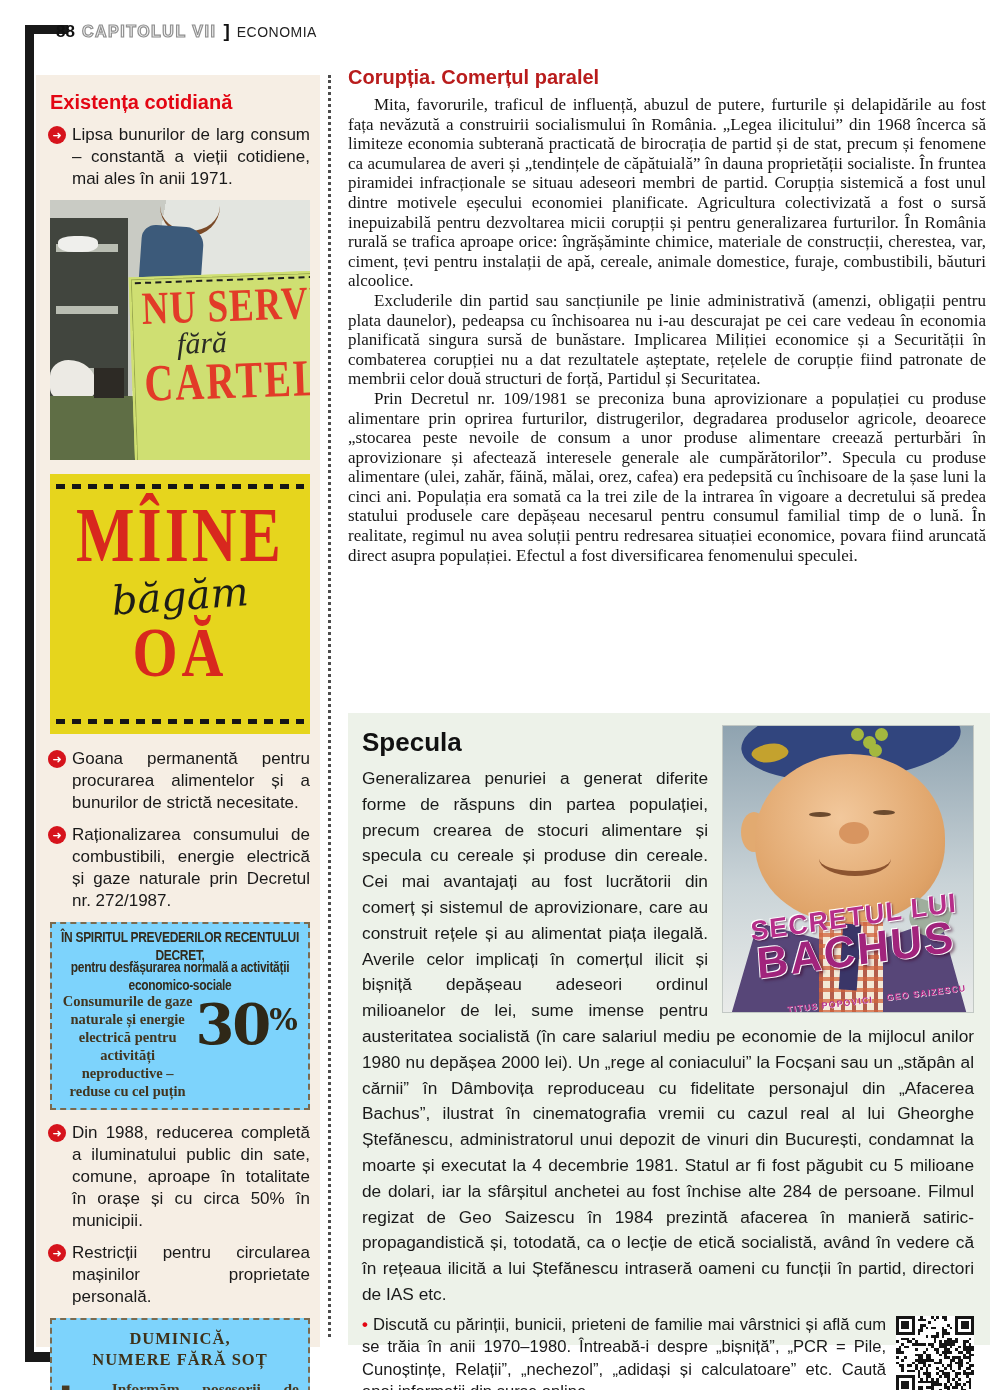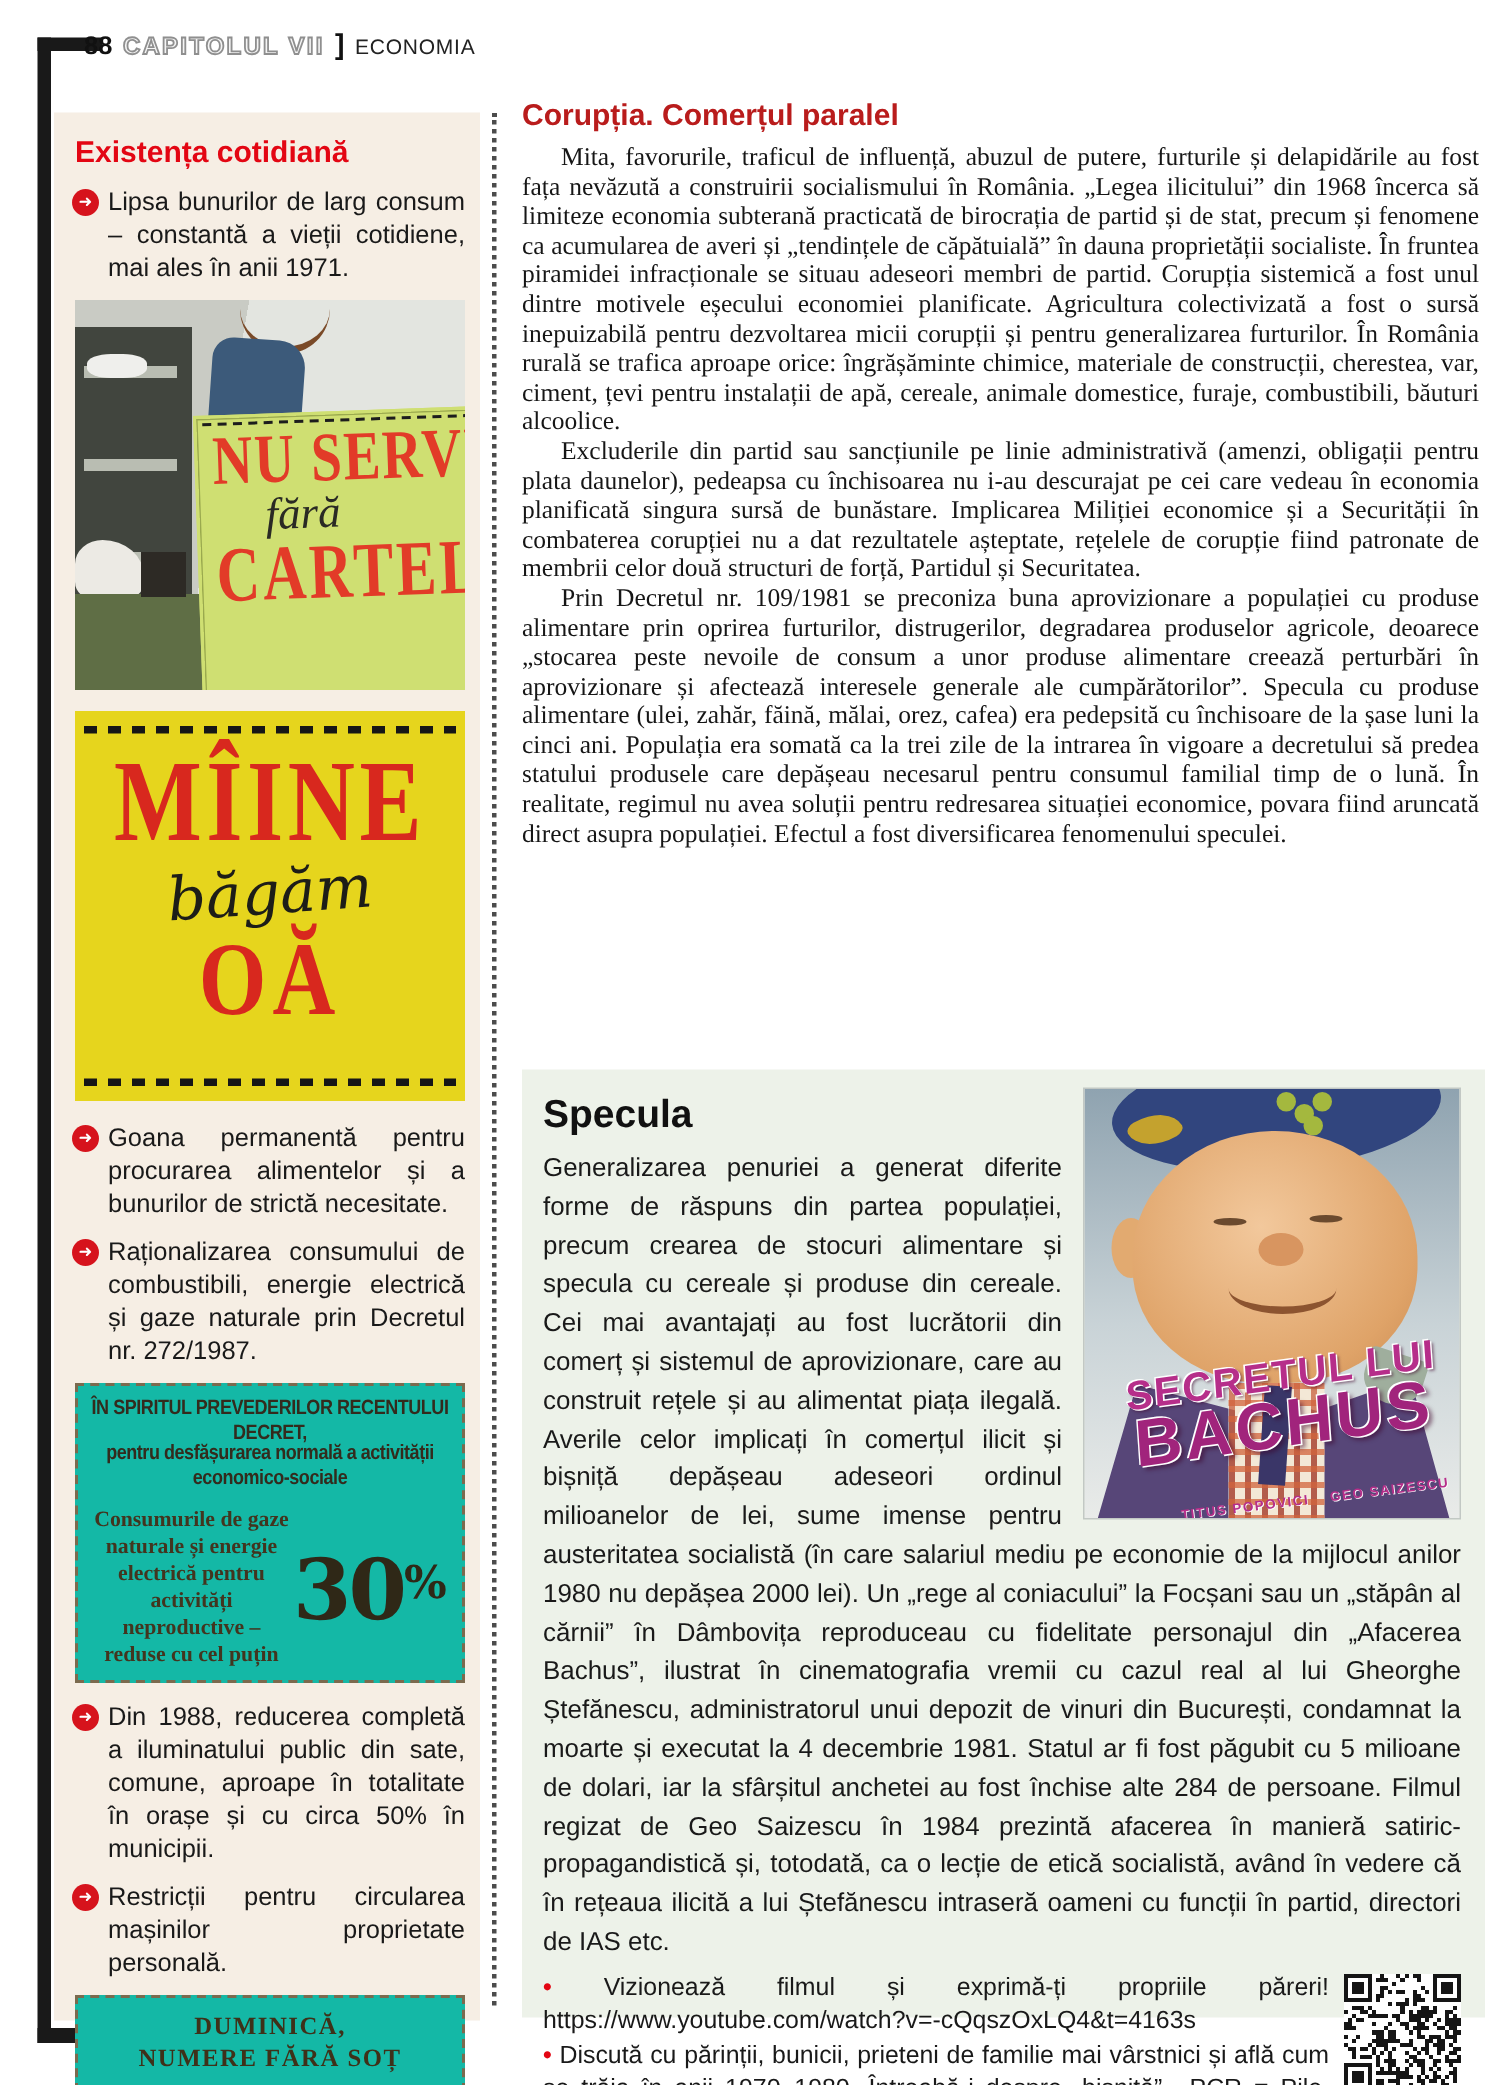--- a/index.html
+++ b/index.html
@@ -63,25 +63,25 @@
   .zig { position:absolute; left:6px; right:6px; height:5px;
          background:repeating-linear-gradient(90deg,#161616 0 9px, transparent 9px 16px); }
   .p2-l1 { font-family:"Liberation Serif",serif; font-weight:bold; color:#d8281e;
            font-size:62px; transform:scaleY(1.25); line-height:70px; letter-spacing:3px; }
   .p2-l2 { font-family:"DejaVu Serif",serif; font-style:italic; color:#1d1d18;
            font-size:40px; line-height:52px; transform:rotate(-4deg); }
   .p2-l3 { font-family:"Liberation Serif",serif; font-weight:bold; color:#d8281e;
            font-size:58px; transform:scaleY(1.2); line-height:62px; letter-spacing:4px; }
 
   
-  .clip { background:#14b8a6; border:2px dashed #7b6a4e; padding:8px 9px; margin:2px 0 12px 2px; color:#453823; }
+  .clip { background:#7dd3fc; border:2px dashed #7b6a4e; padding:8px 9px; margin:2px 0 12px 2px; color:#453823; }
   .clip1 { width:260px; }
   .clip1 .hl { font-weight:bold; font-size:12px; line-height:15px; text-align:center;
                color:#332b1d; transform:scaleY(1.15); letter-spacing:-.3px; }
-  .clip1 .row { display:flex; align-items:center; margin-top:12px; }
+  .clip1 .row { display:flex; align-items:flex-start; margin-top:0; }
   .clip1 .body { font-family:"Liberation Serif",serif; font-weight:bold; font-size:14.5px;
                  line-height:18px; text-align:center; color:#42351f; width:56%; }
   .clip1 .big { width:44%; text-align:center; font-family:"DejaVu Serif",serif; font-weight:bold;
                 font-size:56px; color:#2f2817; line-height:56px; letter-spacing:-2px; }
   .clip1 .pct { font-size:30px; vertical-align:14px; letter-spacing:0; }
   .clip2 { width:260px; font-family:"Liberation Serif",serif; }
   .clip2 .t { font-weight:bold; text-align:center; font-size:16.5px; line-height:21px;
               letter-spacing:1px; color:#3e3119; }
   .clip2 .b { font-weight:bold; font-size:15.5px; line-height:21.5px; text-align:justify;
               margin-top:8px; color:#473a22; }
@@ -547,21 +547,16 @@
         <rect x="2" y="2" width="3" height="3" fill="#151515"></rect>
         <rect x="22" y="0" width="7" height="7" fill="#151515"></rect>
         <rect x="23" y="1" width="5" height="5" fill="#ffffff"></rect>
         <rect x="24" y="2" width="3" height="3" fill="#151515"></rect>
         <rect x="0" y="22" width="7" height="7" fill="#151515"></rect>
         <rect x="1" y="23" width="5" height="5" fill="#ffffff"></rect>
         <rect x="2" y="24" width="3" height="3" fill="#151515"></rect>
       </svg>
     <p class="task">
       <span class="dot">•</span>
-      <span>Vizionează filmul și exprimă-ți propriile păreri!</span>
-      <span class="url">https://www.youtube.com/watch?v=-cQqszOxLQ4&amp;t=4163s</span>
-    </p>
-    <p class="task">
-      <span class="dot">•</span>
       <span>Discută cu părinții, bunicii, prieteni de familie mai vârstnici și află cum se trăia în anii 1970–1980. Întreabă-i despre „bișniță”, „PCR = Pile, Cunoștințe, Relații”, „nechezol”, „adidași și calculatoare” etc. Caută apoi informații din surse online.</span>
     </p>
   </div>
 </div>
 
 </body></html>

